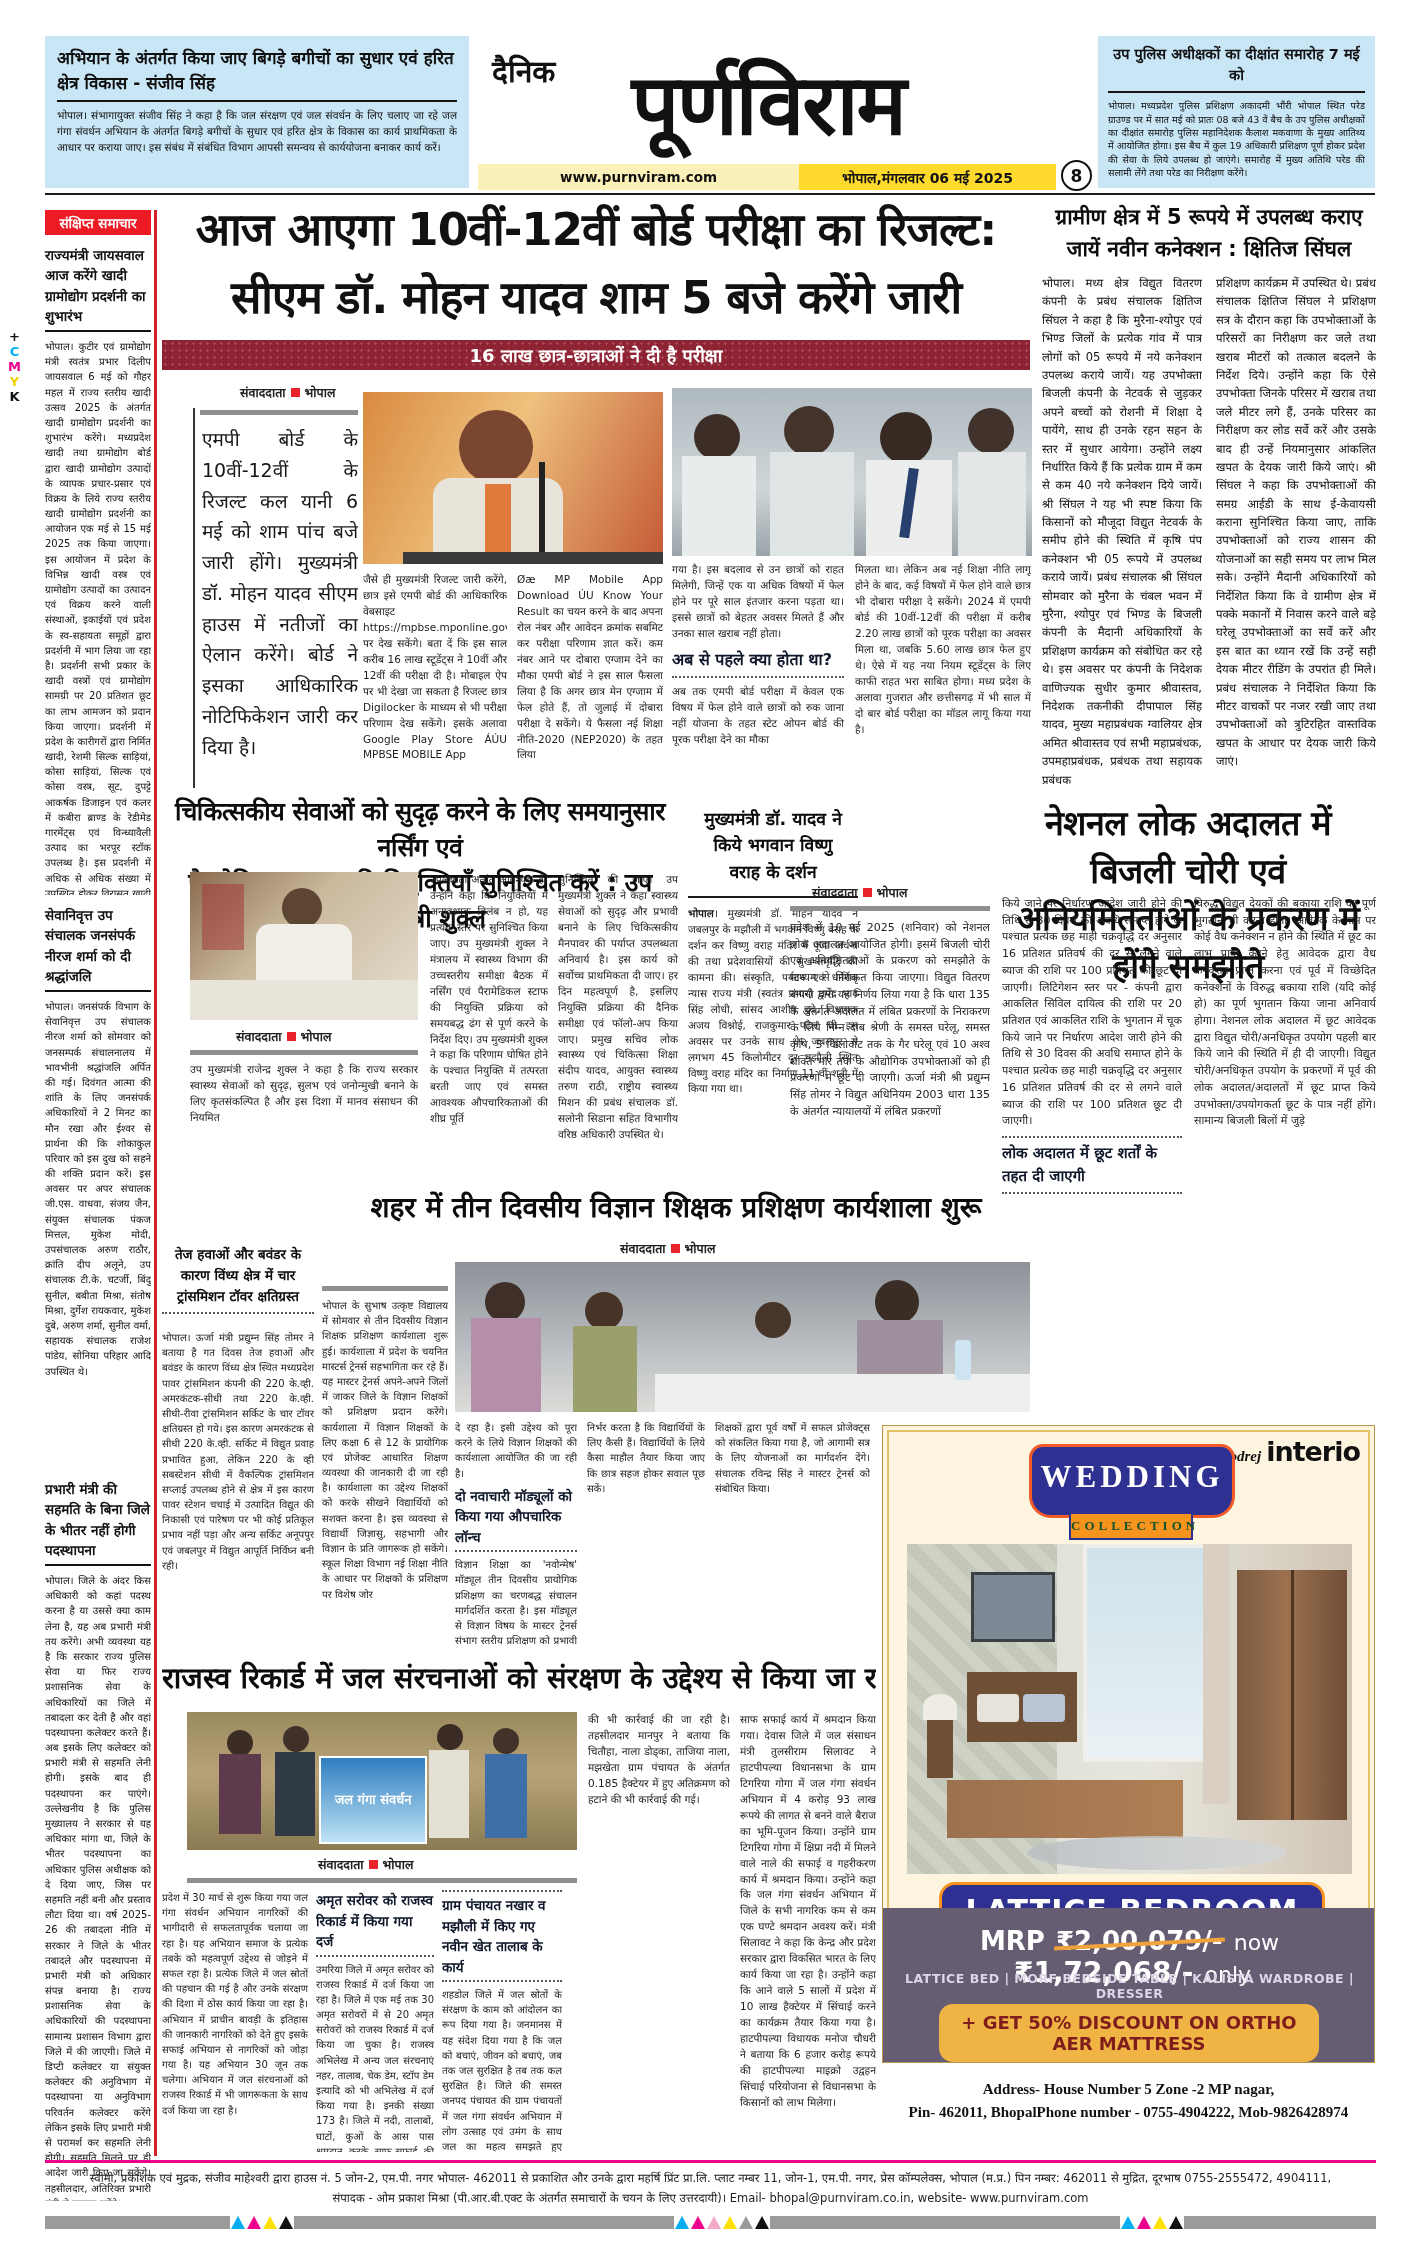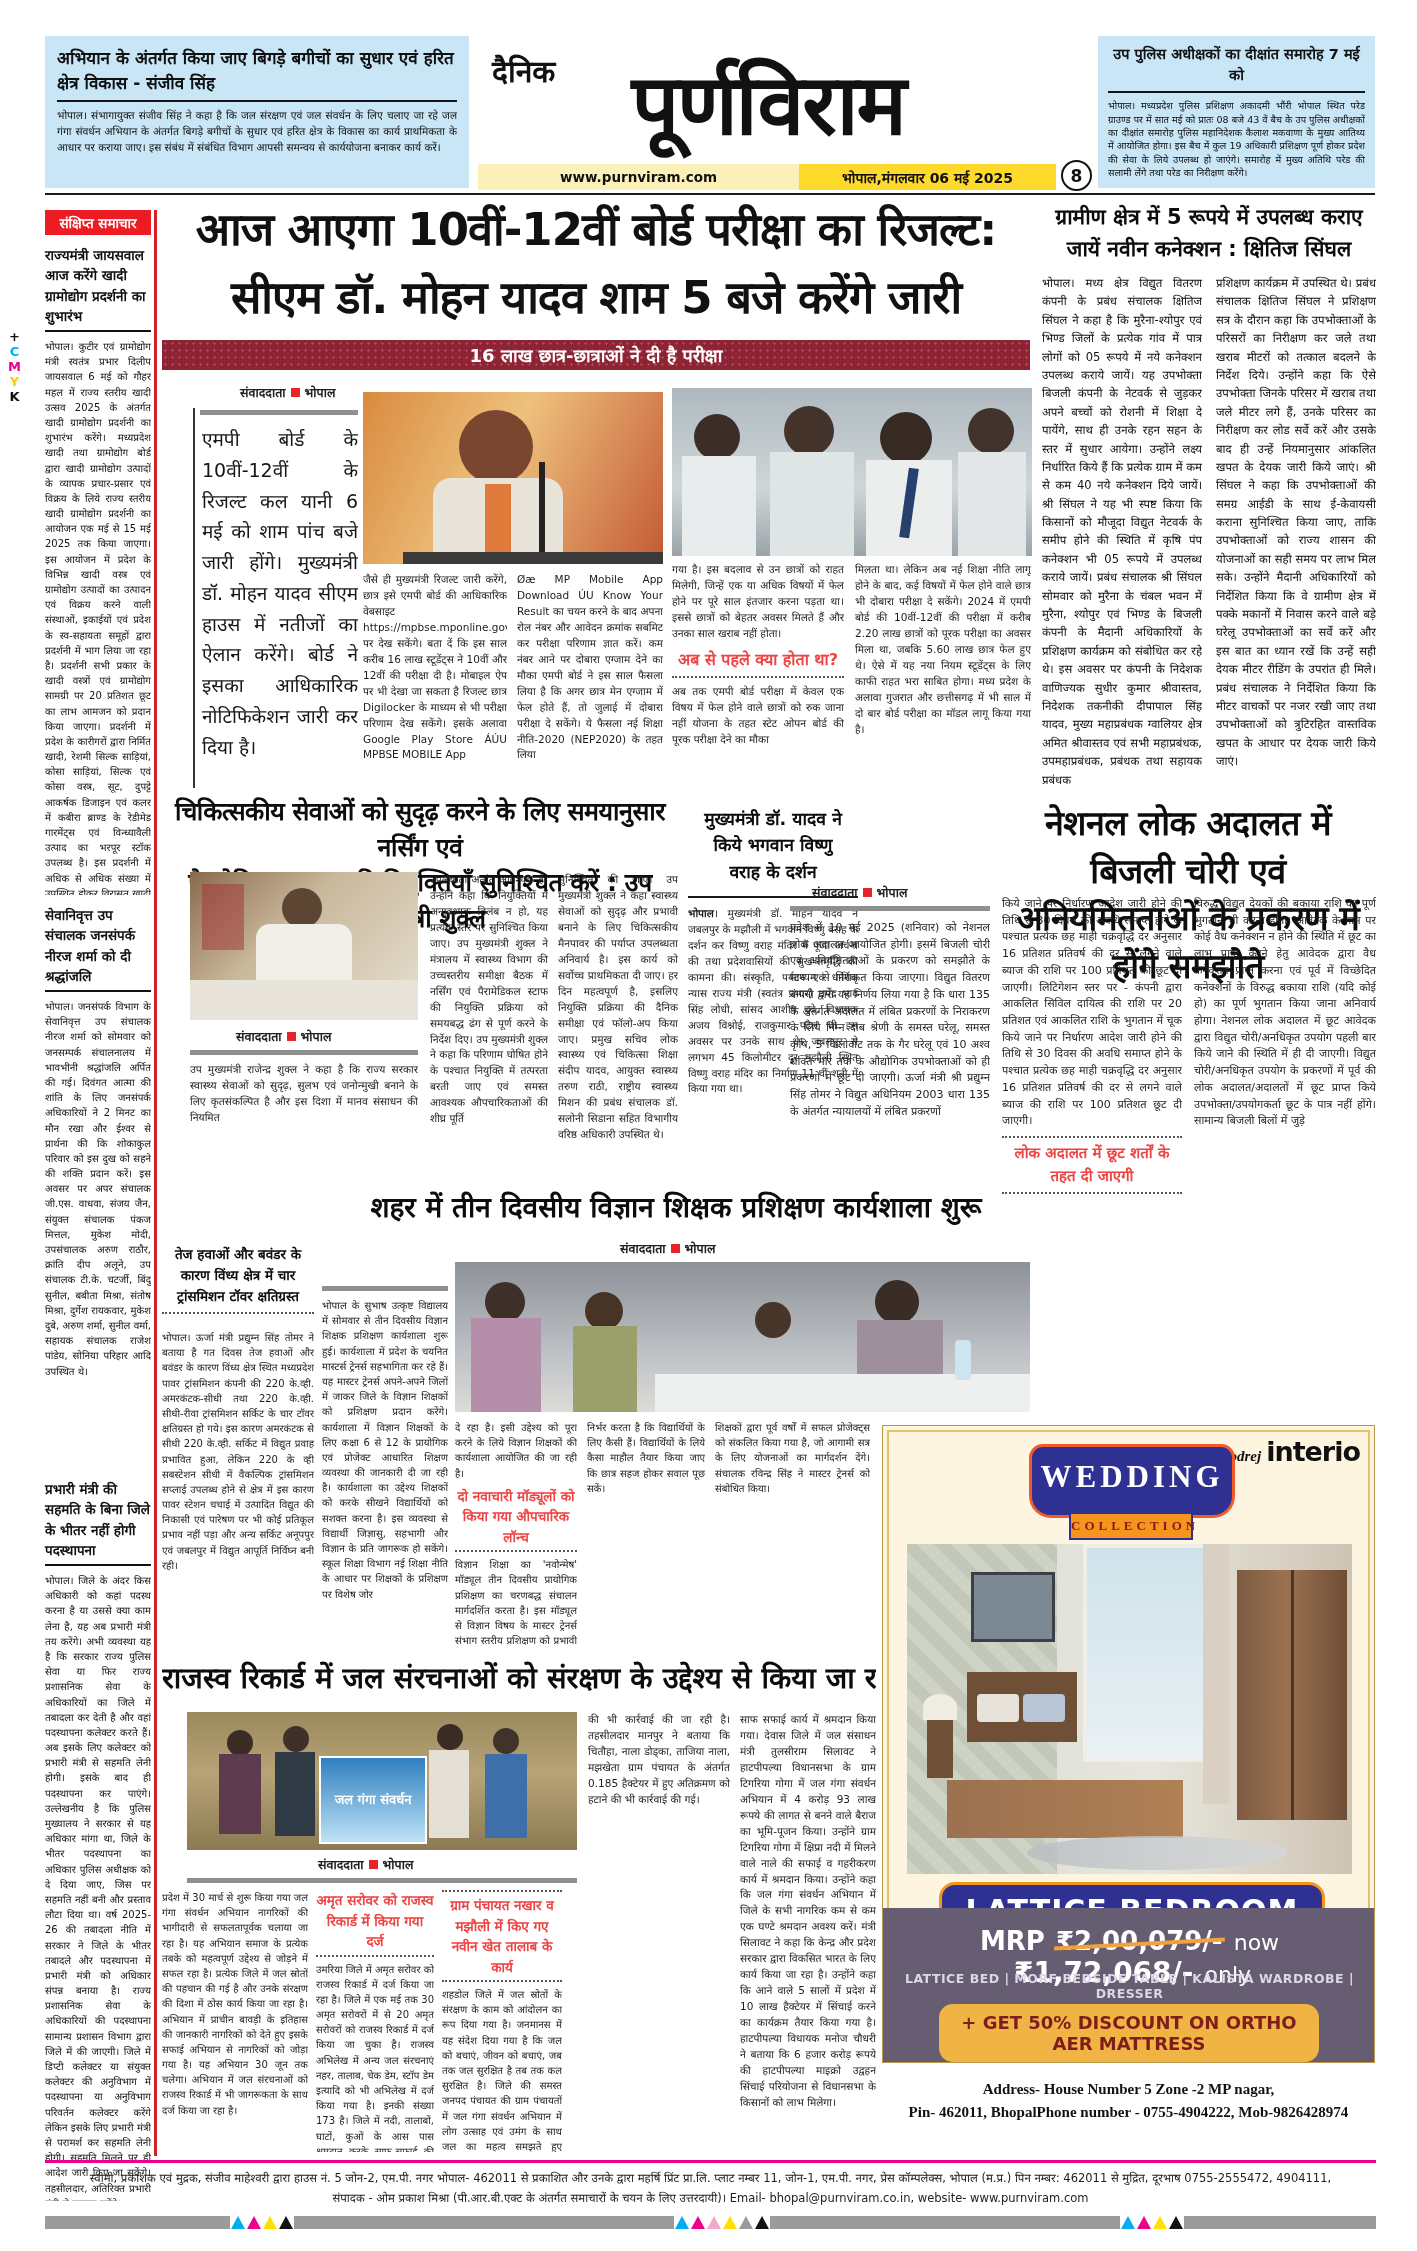--- a/index.html
+++ b/index.html
@@ -8,21 +8,21 @@
   .abs{position:absolute;}
   .clip{overflow:hidden;}
   .hl{font-weight:bold;color:#0c0c0c;}
   .ctr{text-align:center;}
   .just{text-align:justify;text-justify:inter-word;}
   .body-txt{font-size:10.5px;line-height:1.52;color:#1c1c1c;}
   .rule-k{background:#1a1a1a;}
   .rule-g{background:#8f8f8f;}
   .byline{display:flex;align-items:center;gap:5px;font-weight:bold;font-size:12.5px;color:#222;}
   .byline .sq{width:9px;height:9px;background:#e8242a;flex:0 0 auto;}
-  .subhead{font-weight:bold;color:#ef4444;text-align:center;}
+  .subhead{font-weight:bold;color:#0f172a;text-align:left;}
   .dashed-b{border-bottom:2px dotted #555;}
   .dashed-t{border-top:2px dotted #555;}
   
   .hbox{background:#c9e6f6;padding:10px 12px;box-sizing:border-box;}
   .hbox .bh{font-weight:bold;line-height:1.45;border-bottom:2.5px solid #151515;padding-bottom:5px;margin-bottom:6px;}
   
   #brand{font-weight:bold;letter-spacing:-2px;line-height:.95;}
   #datebar{display:flex;height:26px;}
   #datebar .web{background:#fbf0b8;flex:1.25;display:flex;align-items:center;justify-content:center;font-weight:bold;font-size:13.5px;}
   #datebar .dt{background:#ffd92b;flex:1;display:flex;align-items:center;justify-content:center;font-weight:bold;font-size:14px;}
@@ -35,21 +35,21 @@
   #lead-hl{font-size:45px;line-height:1.5;font-weight:bold;letter-spacing:-1px;}
   #lead-strip{background:#8e2433;background-image:radial-gradient(#a8485a 1.2px,transparent 1.3px);background-size:7px 7px;color:#fff;font-weight:bold;font-size:18px;display:flex;align-items:center;justify-content:center;}
   #lead-intro{font-size:19px;line-height:1.62;color:#151515;}
   
   .ph{position:absolute;overflow:hidden;}
   .ph div{position:absolute;}
   
   #ad{background:#fdf5e0;border:1px solid #b9964a;box-shadow:inset 0 0 0 4px #fdf5e0, inset 0 0 0 6px #e3c06a;box-sizing:border-box;}
   .shield{background:#2e3192;border:3px solid #f15a29;border-radius:14px 14px 22px 22px;color:#fff;
           font-family:"Liberation Serif","DejaVu Serif",serif;font-weight:bold;letter-spacing:4px;text-align:center;}
-  .coll{background:#f7941d;color:#7f1d1d;font-weight:bold;letter-spacing:4px;text-align:center;
+  .coll{background:#f7941d;color:#14532d;font-weight:bold;letter-spacing:4px;text-align:center;
         font-family:"Liberation Serif","DejaVu Serif",serif;}
   .navybanner{background:#2e3192;border:3px solid #f7941d;border-radius:16px;color:#fff;font-weight:bold;text-align:center;}
   #ad-purple{background:#665d73;}
   .strike{position:relative;display:inline-block;}
   .strike::after{content:"";position:absolute;left:-2px;right:-2px;top:52%;height:4px;background:#f0a23c;transform:rotate(-3deg);}
   #offer-pill{background:#f0b445;color:#7f1d1d;font-weight:bold;border-radius:14px;text-align:center;}
   
   #footer-rule{background:#ec008c;}
   .imprint{font-size:11.5px;color:#222;text-align:center;line-height:1.45;}
   #cbar{display:flex;align-items:center;height:13px;}

